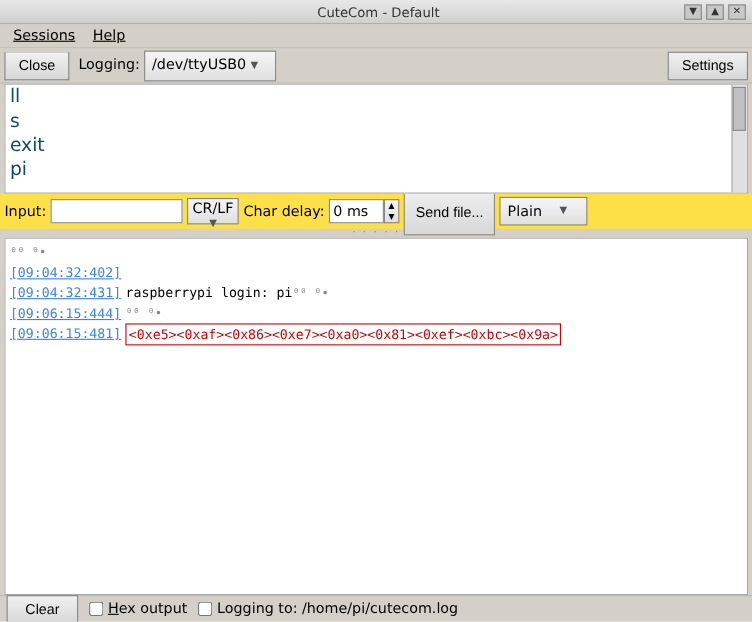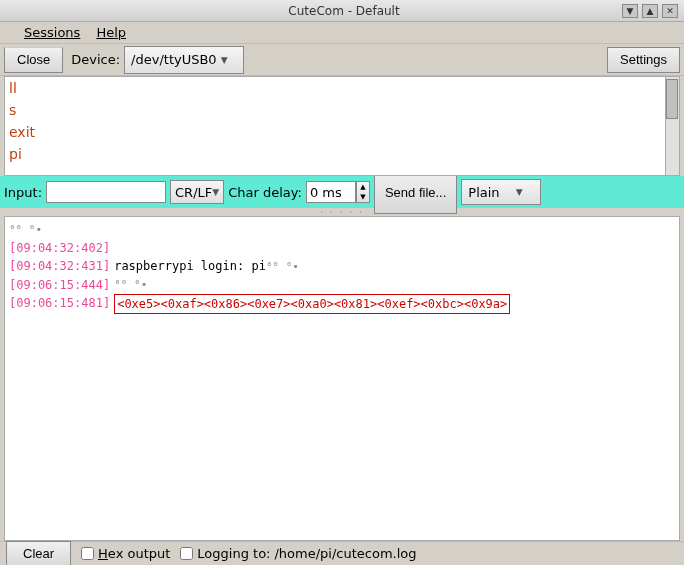--- a/index.html
+++ b/index.html
@@ -41,21 +41,21 @@
       align-items: center;
       justify-content: center;
       cursor: pointer;
       color: #333;
     }
     .menu-bar {
       background: #d4d0c8;
       height: 22px;
       display: flex;
       align-items: center;
-      padding: 0 16px;
+      padding: 0 4px;
       border-bottom: 1px solid #bbb;
     }
     .menu-item {
       padding: 2px 8px;
       font-size: 13px;
       cursor: pointer;
       color: #000;
     }
     .menu-item span { text-decoration: underline; }
     .toolbar {
@@ -112,22 +112,22 @@
       margin: 0 4px;
       height: 100px;
       overflow-y: auto;
       position: relative;
     }
     .command-list-inner {
       width: 100%;
     }
     .command-row {
       padding: 1px 4px;
-      font-size: 14px;
-      color: #c2410c;
+      font-size: 17px;
+      color: #0c4a6e;
       line-height: 20px;
     }
     .scrollbar-track {
       position: absolute;
       right: 0;
       top: 0;
       bottom: 0;
       width: 14px;
       background: #e0e0e0;
       border-left: 1px solid #aaa;
@@ -139,21 +139,21 @@
       width: 12px;
       height: 40px;
       background: #c0c0c0;
       border: 1px solid #888;
     }
     .input-bar {
       display: flex;
       align-items: center;
       padding: 3px 4px;
       gap: 4px;
-      background: #5eead4;
+      background: #fde047;
       height: 32px;
     }
     .input-label {
       font-size: 13px;
       color: #000;
     }
     .input-field {
       background: #fff;
       border: 1px solid #888;
       height: 22px;
@@ -164,20 +164,21 @@
     .combo-select {
       background: linear-gradient(to bottom, #f5f5f5, #e0e0e0);
       border: 1px solid #888;
       padding: 2px 4px;
       font-size: 13px;
       height: 24px;
       display: flex;
       align-items: center;
       gap: 0;
       cursor: pointer;
+      flex-direction: column;
     }
     .char-delay-label {
       font-size: 13px;
       color: #000;
     }
     .char-delay-input {
       background: #fff;
       border: 1px solid #888;
       height: 22px;
       width: 50px;
@@ -242,22 +243,23 @@
       padding: 4px;
       font-family: 'DejaVu Sans Mono', 'Courier New', monospace;
       font-size: 12px;
     }
     .output-line {
       line-height: 18px;
       display: flex;
       gap: 4px;
     }
     .timestamp {
-      color: #ec4899;
+      color: #3b82f6;
       white-space: nowrap;
+      text-decoration: underline;
     }
     .output-text {
       color: #000;
     }
     .hex-highlight {
       color: #d00000;
       border: 1px solid #d00000;
       padding: 0 2px;
     }
     .small-text {
@@ -314,21 +316,21 @@
   <div class="menu-item">
     <span>Sessions</span>
   </div>
   <div class="menu-item">
     <span>Help</span>
   </div>
 </div>
 
 <div class="toolbar">
   <button class="btn-close">Close</button>
-  <span class="device-label">Device:</span>
+  <span class="device-label">Logging:</span>
   <div class="device-select">
     <span>/dev/ttyUSB0</span>
     <span class="device-select-arrow">▼</span>
   </div>
   <button class="settings-btn">Settings</button>
 </div>
 
 <div class="main-content">
 
   <div class="command-list" style="position:relative;">

